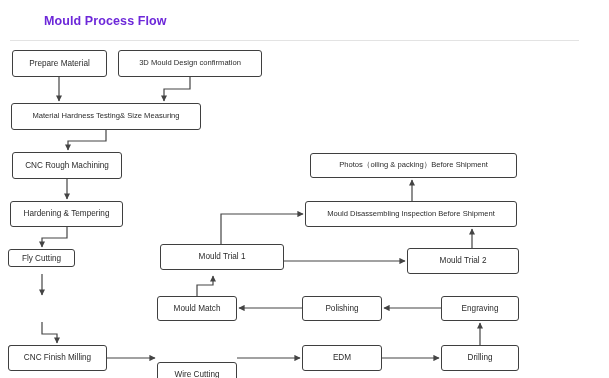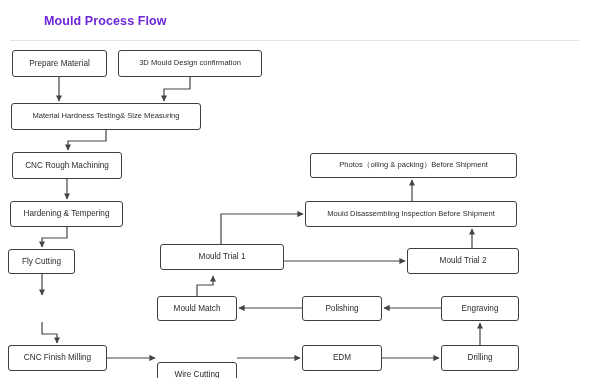--- a/index.html
+++ b/index.html
@@ -131,21 +131,21 @@
   </div>
 
   <div class="node" style="left:12px; top:152px; width:110px; height:27px;">
     <span>CNC Rough Machining</span>
   </div>
 
   <div class="node" style="left:10px; top:201px; width:113px; height:26px;">
     <span>Hardening &amp; Tempering</span>
   </div>
 
-  <div class="node" style="left:8px; top:249px; width:67px; height:25px;">
+  <div class="node" style="left:8px; top:249px; width:67px; height:18px;">
     <span>Fly Cutting</span>
   </div>
 
   <div class="node" style="left:8px; top:297px; width:67px; height:25px;margin-top:48px;">
     <span>Deep Drilling</span>
   </div>
 
   <div class="node" style="left:8px; top:345px; width:99px; height:26px;">
     <span>CNC Finish Milling</span>
   </div>

